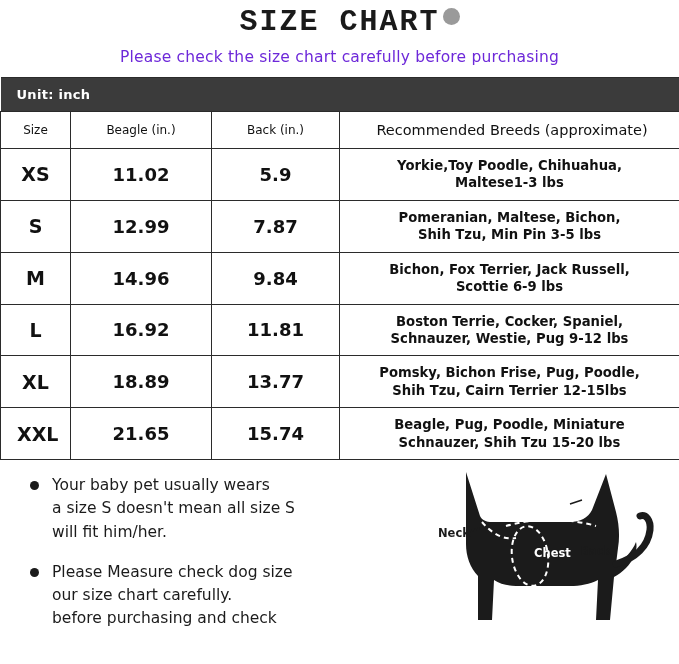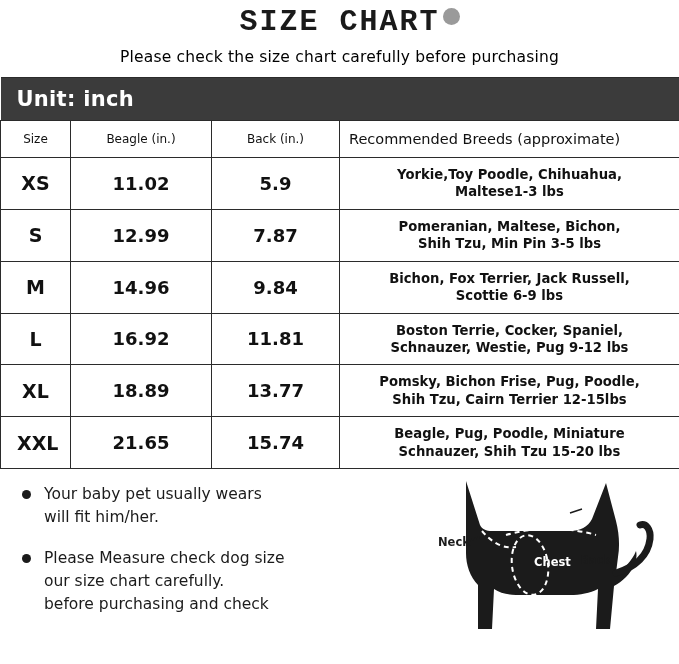--- a/index.html
+++ b/index.html
@@ -37,59 +37,59 @@
     position: absolute;
     width: 17px;
     height: 17px;
     border-radius: 50%;
     background: #9a9a9a;
     top: 2px;
     right: -20px;
   }
   .subtitle {
     font-size: 15.5px;
-    color: #000000;
+    color: #6d28d9;
     margin-top: 9px;
     margin-bottom: 0;
     letter-spacing: 0.2px;
   }
 
   
   .chart {
     margin-top: 11px;
     width: 679px;
     border-collapse: collapse;
     table-layout: fixed;
   }
   .chart td, .chart th {
     border: 1px solid #2b2b2b;
     padding: 0;
   }
   .unit-row td {
     background: #3b3b3b;
     color: #ffffff;
-    font-size: 21px;
+    font-size: 13px;
     font-weight: bold;
     text-align: left;
     padding: 9px 0 9px 16px;
     border-left: none;
     border-right: none;
     border-top: 1px solid #2b2b2b;
     border-bottom: 1px solid #2b2b2b;
     letter-spacing: 0.3px;
   }
   .head-row td {
     font-size: 12px;
     font-weight: normal;
     color: #111;
     text-align: center;
     padding: 10px 4px;
   }
   .head-row td.breeds-head {
-    text-align: left;
+    text-align: center;
     padding-left: 9px;
     font-size: 14.5px;
   }
   .body-row td {
     padding: 8px 16px;
     text-align: center;
     vertical-align: middle;
   }
   .sz {
     font-size: 19px;
@@ -114,21 +114,21 @@
   col.c-breeds { width: 340px; }
 
   
   .bottom {
     position: relative;
     width: 679px;
     height: 192px;
   }
   .notes {
     position: absolute;
-    left: 22px;
+    left: 30px;
     top: 14px;
     width: 390px;
   }
   .note {
     display: flex;
     align-items: flex-start;
     margin-bottom: 17px;
   }
   .bullet {
     width: 9px;
@@ -254,20 +254,21 @@
   </tbody>
 </table>
 
 <div class="bottom">
 
   <div class="notes">
     <div class="note">
       <span class="bullet"></span>
       <div class="note-text">
         <div>Your baby pet usually wears</div>
+        <div>a size S doesn't mean all size S</div>
         <div>will fit him/her.</div>
       </div>
     </div>
     <div class="note">
       <span class="bullet"></span>
       <div class="note-text">
         <div>Please Measure check dog size</div>
         <div>our size chart carefully.</div>
         <div>before purchasing and check</div>
       </div>

